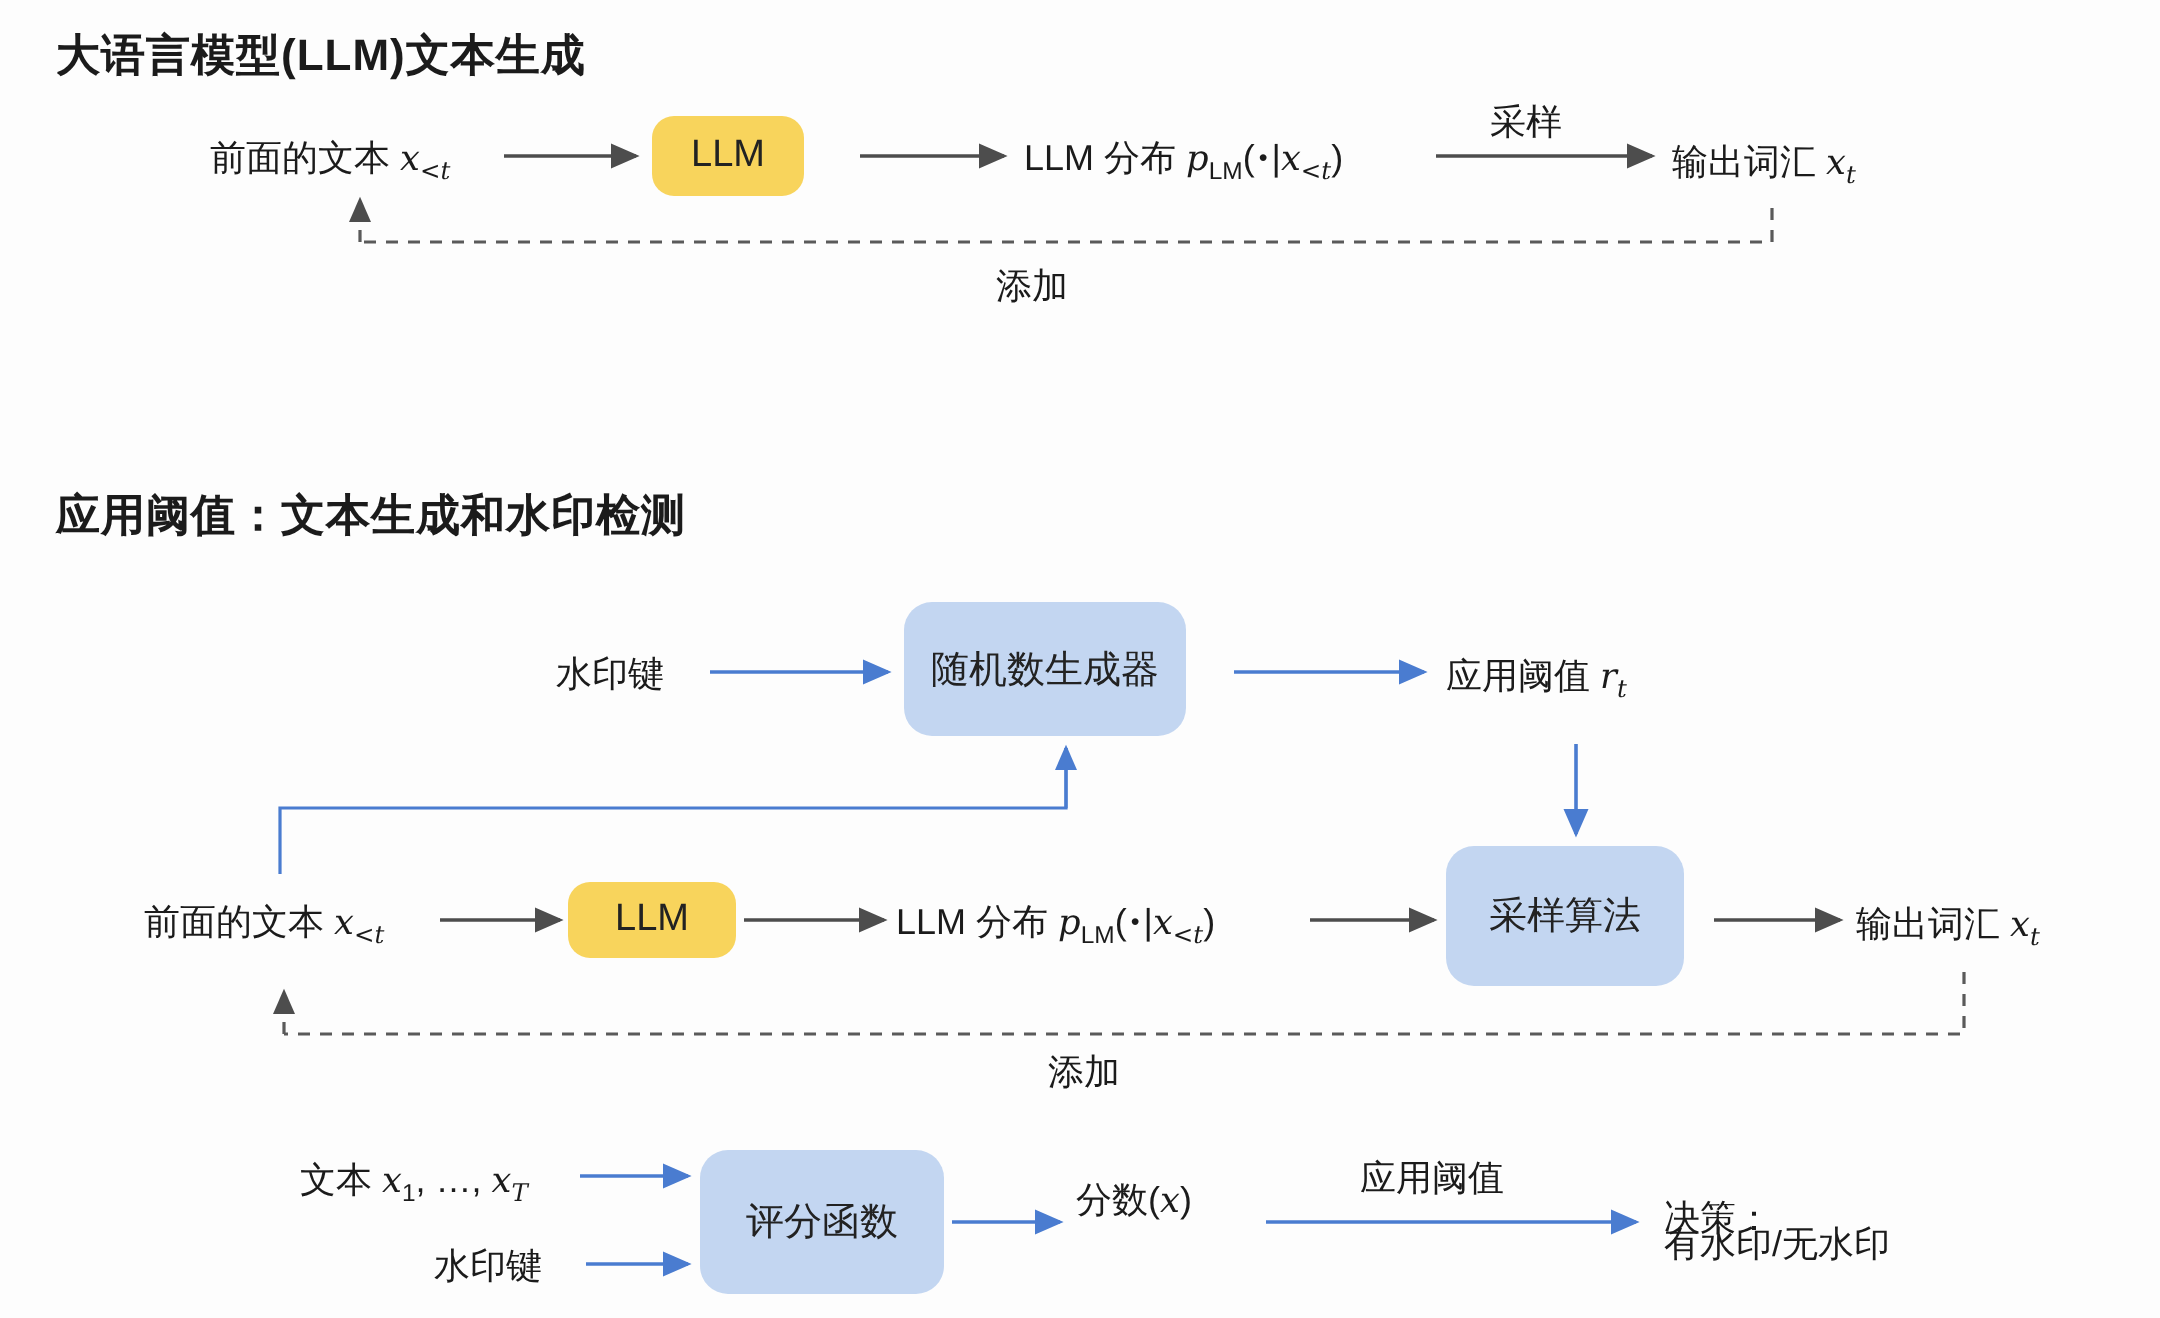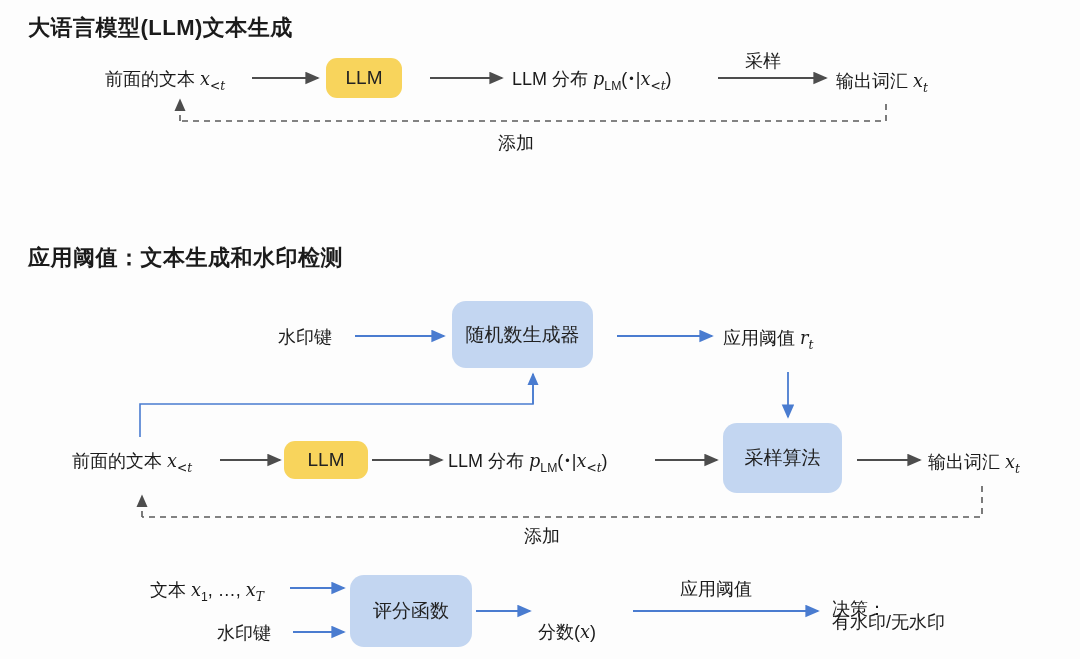--- a/index.html
+++ b/index.html
@@ -103,18 +103,18 @@
 <div class="abs lbl" style="left:524px;top:524px;">添加</div>
 
 <div class="abs lbl" style="left:150px;top:578px;"><span>文本 </span><i>x</i><sub>1</sub><span>, …, </span><i>x</i><sub><i>T</i></sub></div>
 
 <div class="abs lbl" style="left:217px;top:621px;">水印键</div>
 
 <div class="box blue" style="left:350px;top:575px;width:122px;height:72px;">
     <span>评分函数</span>
   </div>
 
-<div class="abs lbl" style="left:538px;top:620px;"><span>分数(</span><i>x</i><span>)</span></div>
+<div class="abs lbl" style="left:538px;top:588px;"><span>分数(</span><i>x</i><span>)</span></div>
 
 <div class="abs lbl" style="left:680px;top:577px;">应用阈值</div>
 
 <div class="abs lbl" style="left:832px;top:577px;margin-top:20px;">决策：</div>
 <div class="abs lbl" style="left:832px;top:610px;">有水印/无水印</div>
 
 </body></html>

